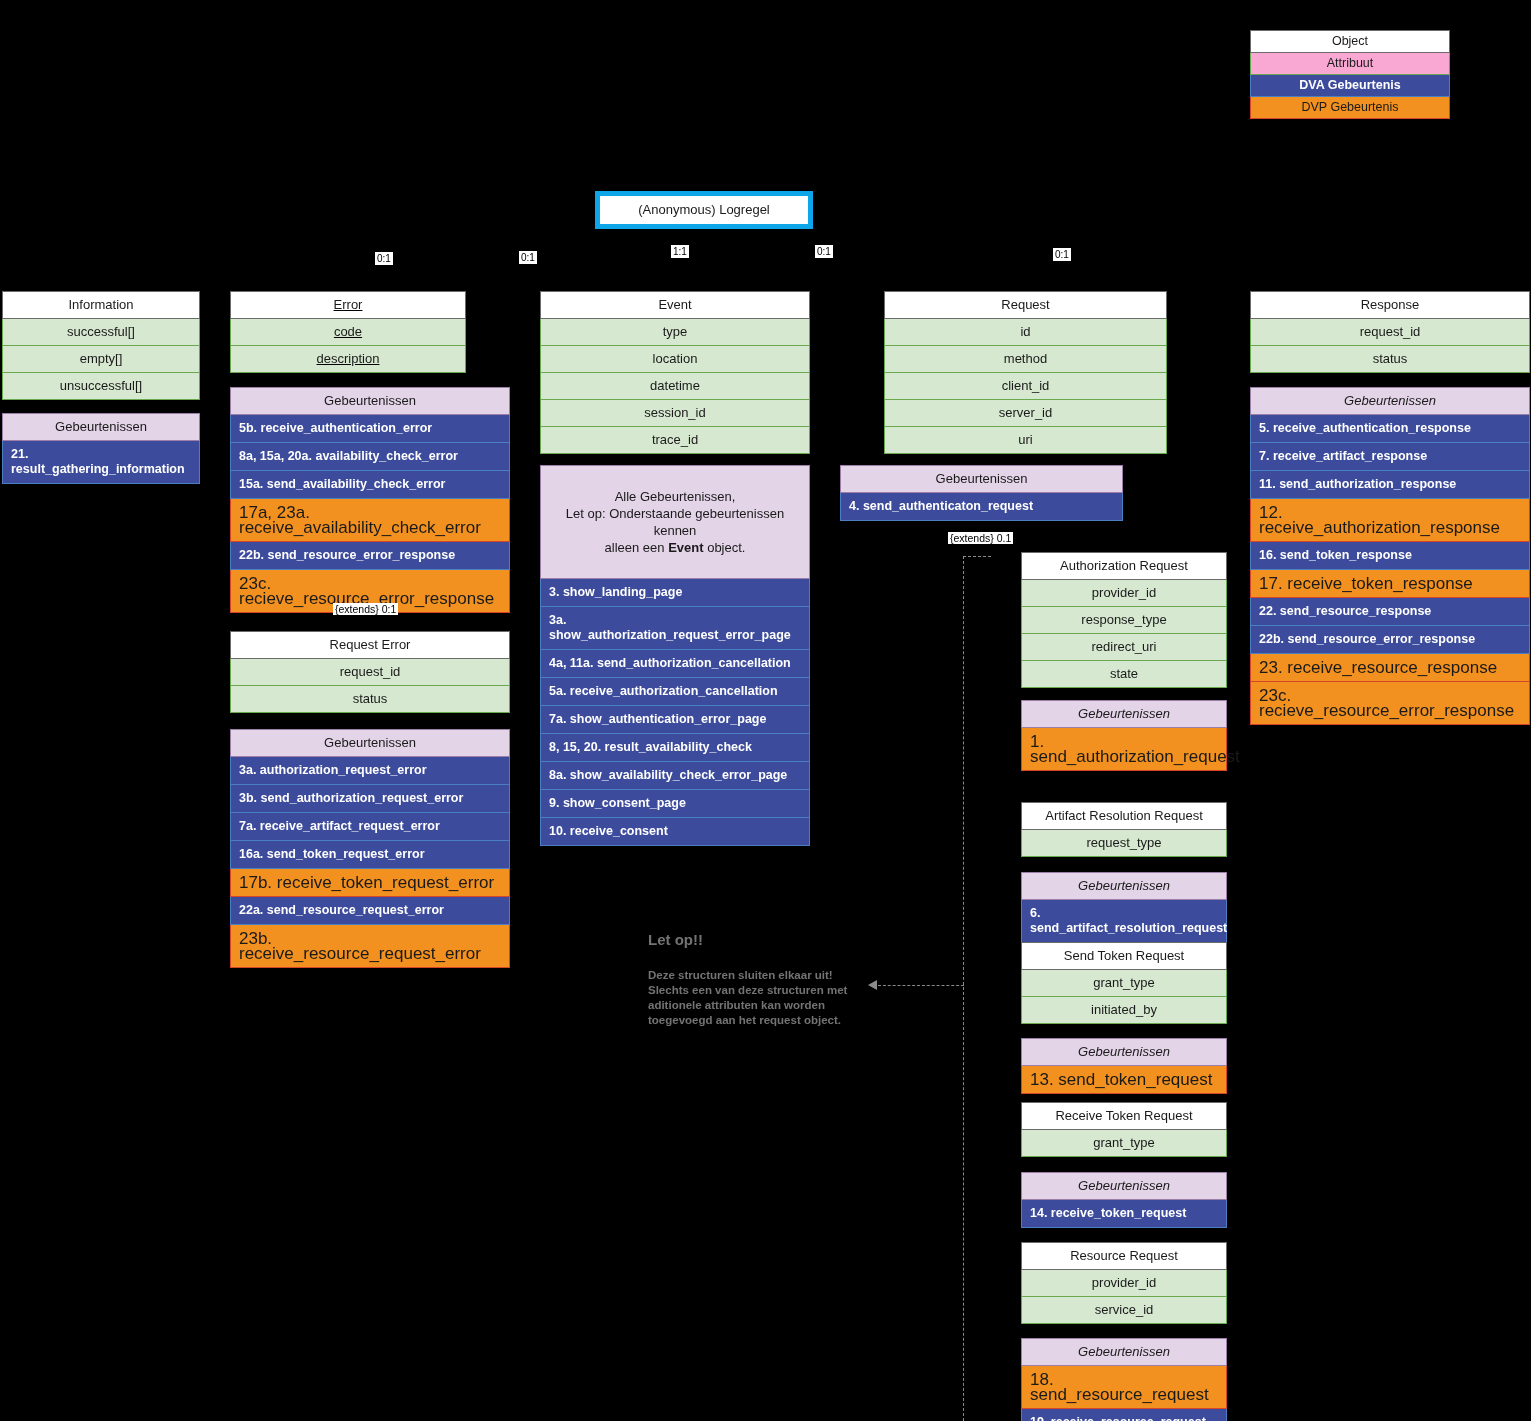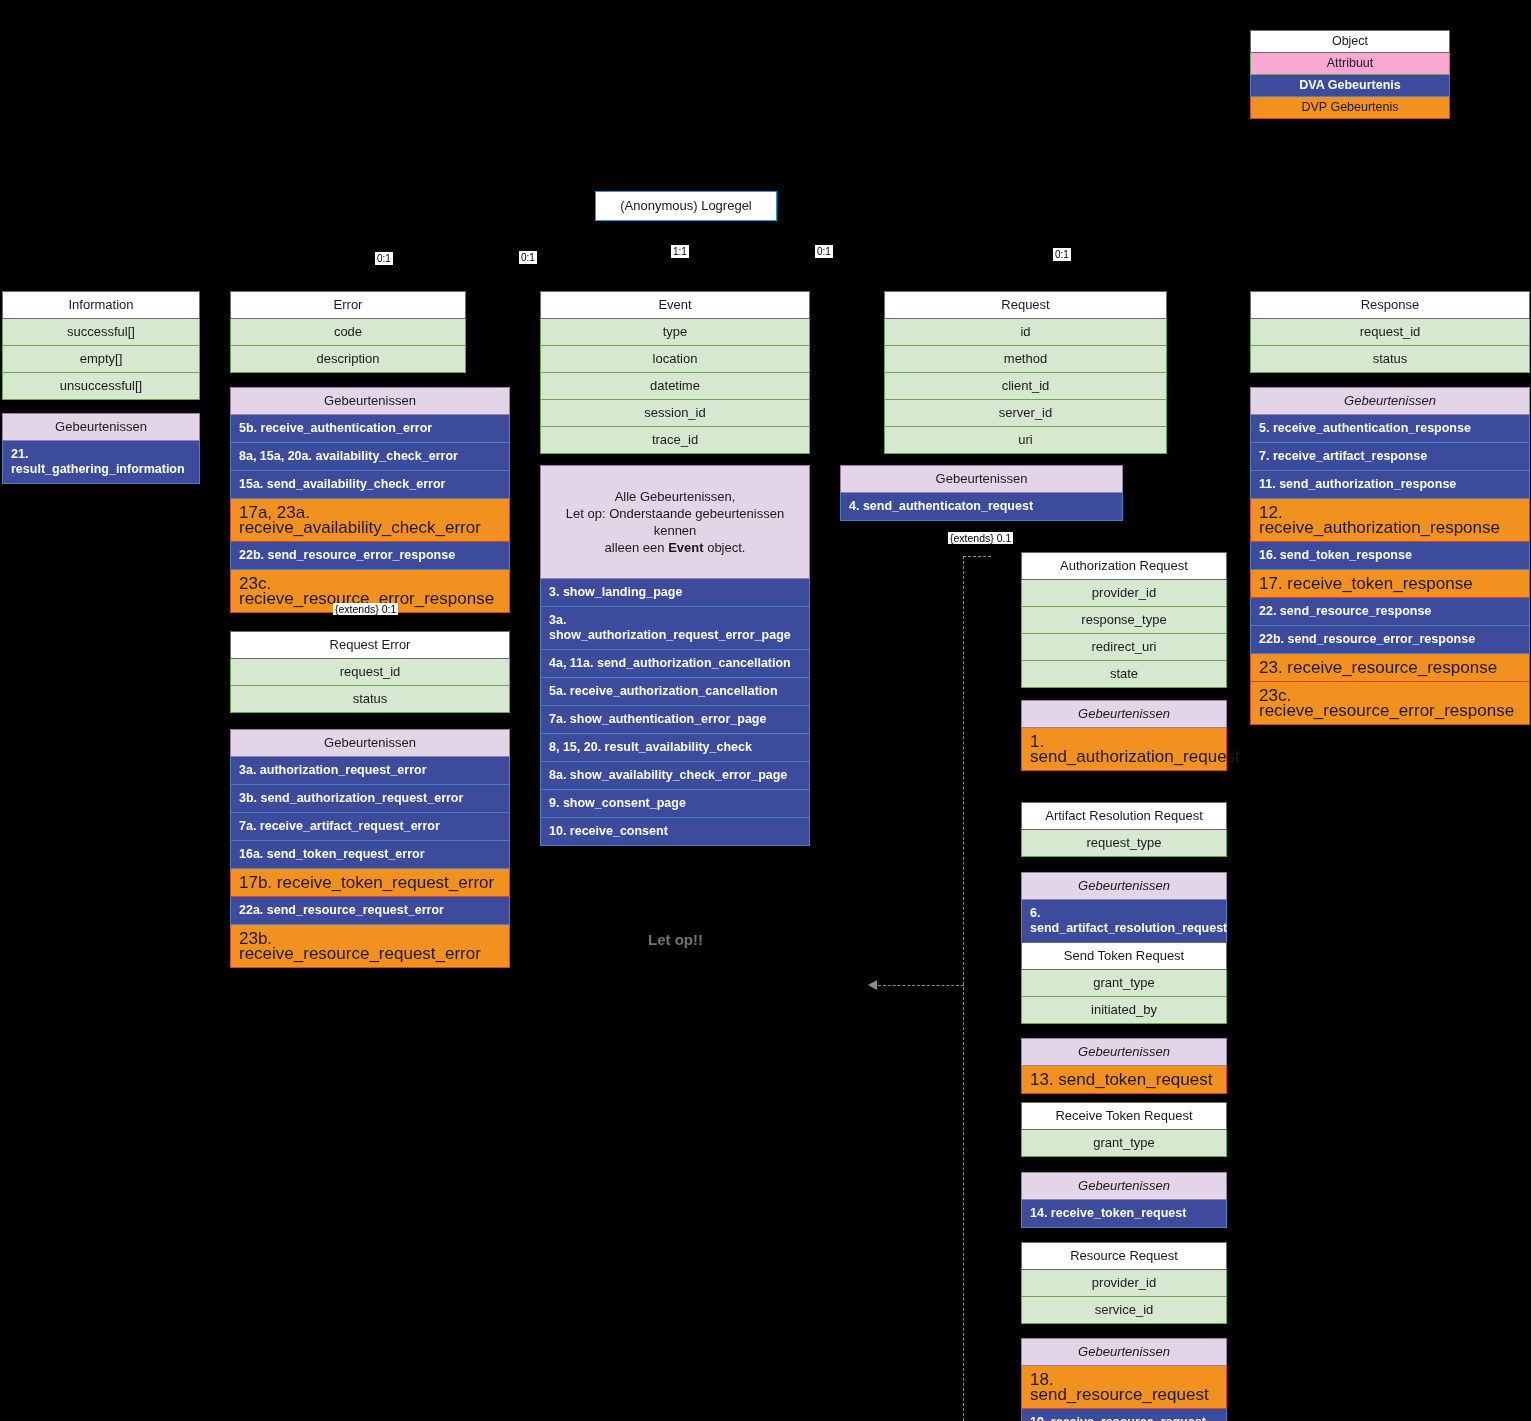--- a/index.html
+++ b/index.html
@@ -50,22 +50,22 @@
     position:absolute;background:#ffffff;color:#000;border:1px solid #000;
     font-size:10px;line-height:11px;padding:1px 2px;white-space:nowrap;
   }
   .stereo{
     position:absolute;background:#ffffff;color:#000;
     font-size:10.5px;line-height:12px;padding:0 2px;white-space:nowrap;
   }
 
   
   .anon{
-    position:absolute;background:#ffffff;color:#1a1a1a;border:1px solid #0ea5e9;
-    font-size:13px;text-align:center;padding:6px 10px;line-height:16px;
+    position:absolute;background:#ffffff;color:#1a1a1a;border:5px solid #0ea5e9;
+    font-size:13px;text-align:center;padding:6px 24px;line-height:16px;
   }
 
   
   .legend{position:absolute;left:1250px;top:30px;width:200px;}
   .legend div{box-sizing:border-box;text-align:center;font-size:12.5px;line-height:15px;padding:3px 4px;}
   .lg-object{background:#ffffff;color:#1a1a1a;border:1px solid #6b6b6b;}
   .lg-attr{background:#f9a8d4;color:#1a1a1a;border:1px solid #6aa84f;border-top:none;}
   .lg-dva{background:#3c4b9b;color:#ffffff;border:1px solid #4a7fc1;border-top:none;font-weight:bold;}
   .lg-dvp{background:#f2911f;color:#1a1a1a;border:1px solid #d6452a;border-top:none;}
 
@@ -105,21 +105,21 @@
   <div class="hdr">Information</div>
   <div class="attr">successful[]</div>
   <div class="attr">empty[]</div>
   <div class="attr">unsuccessful[]</div>
 </div>
 <div class="box" style="left:2px;top:413px;width:198px;">
   <div class="gh">Gebeurtenissen</div>
   <div class="ev-dva">21. result_gathering_information</div>
 </div>
 
-<div class="box" style="left:230px;top:291px;width:236px;">
+<div class="box" style="left:230px;top:291px;width:236px;text-decoration:underline;">
   <div class="hdr">Error</div>
   <div class="attr">code</div>
   <div class="attr">description</div>
 </div>
 <div class="box" style="left:230px;top:387px;width:280px;">
   <div class="gh">Gebeurtenissen</div>
   <div class="ev-dva">5b. receive_authentication_error</div>
   <div class="ev-dva">8a, 15a, 20a. availability_check_error</div>
   <div class="ev-dva">15a. send_availability_check_error</div>
   <div class="ev-dvp">17a, 23a. receive_availability_check_error</div>
@@ -253,13 +253,19 @@
   <div class="ev-dva">19. receive_resource_request</div>
 </div>
 
 <div class="vline" style="left:963px;top:556px;height:865px;"></div>
 <div class="hline" style="left:963px;top:556px;width:28px;"></div>
 <div class="hline" style="left:878px;top:985px;width:86px;"></div>
 <div class="arrowL" style="left:868px;top:980px;"></div>
 
 <div class="note">
   <div class="nt-title">Let op!!</div>
+  <div class="nt-body">
+    <div>Deze structuren sluiten elkaar uit!</div>
+    <div>Slechts een van deze structuren met</div>
+    <div>aditionele attributen kan worden</div>
+    <div>toegevoegd aan het request object.</div>
+  </div>
 </div>
 
 </body></html>

